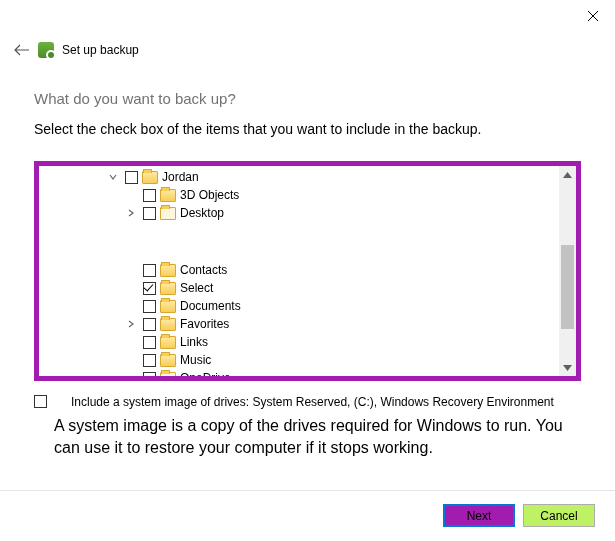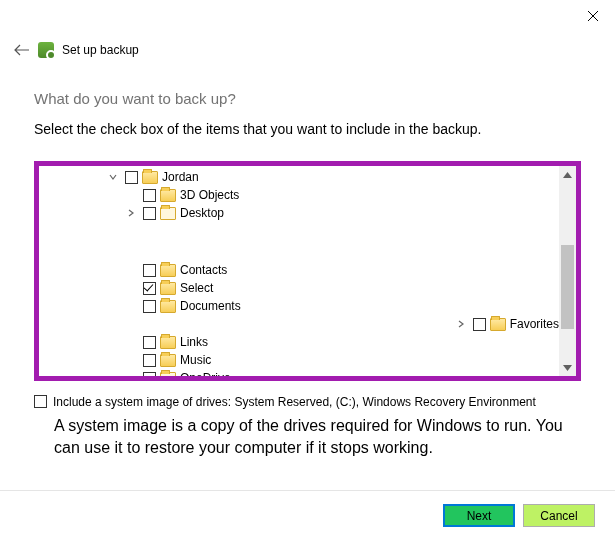--- a/index.html
+++ b/index.html
@@ -103,39 +103,39 @@
   .vscroll .arrow svg { fill: #606060; }
   .vscroll .track {
     flex:1; position: relative;
   }
   .vscroll .thumb {
     position: absolute; left: 2px; right: 2px;
     top: 62px; height: 84px; background: #c2c2c2;
   }
 
   .sysimg-row {
-    display: flex; align-items: flex-start; gap: 6px;
+    display: flex; align-items: flex-start; gap: 24px;
     margin-top: 14px;
   }
   .note {
     margin: 6px 0 0 20px; font-size: 16px; max-width: 510px; line-height: 1.35;
   }
 
   .footer {
     position: absolute; bottom: 14px; right: 20px;
     display: flex; gap: 8px;
   }
   .btn {
     min-width: 72px; height: 23px;
     font-family: inherit; font-size: 12px;
     background: #bef264; border: 1px solid #adadad;
     padding: 0 12px;
   }
   .btn.primary {
-    border: 2px solid #0078d7; background: #22c55e;
+    border: 2px solid #0078d7; background: #a21caf;
     padding: 0 18px;
   }
   .divider {
     position: absolute; bottom: 50px; left: 0; right: 0;
     border-top: 1px solid #e5e5e5;
   }
 </style>
 </head>
 <body>
 
@@ -201,21 +201,21 @@
             <div class="chk checked"></div>
             <div class="folder-icon"></div>
             <span class="label">Select</span>
           </div>
           <div class="node" style="padding-left: 84px;">
             <div class="tw16 chev"></div>
             <div class="chk"></div>
             <div class="folder-icon"></div>
             <span class="label">Documents</span>
           </div>
-          <div class="node" style="padding-left: 84px; justify-content: flex-end;">
+          <div class="node" style="padding-left: 84px;">
             <div class="tw16 chev">
               <svg width="10" height="10" viewBox="0 0 10 10">
                 <path d="M3 2 L7 5 L3 8"></path>
               </svg>
             </div>
             <div class="chk"></div>
             <div class="folder-icon"></div>
             <span class="label">Favorites</span>
           </div>
           <div class="node" style="padding-left: 84px;">

